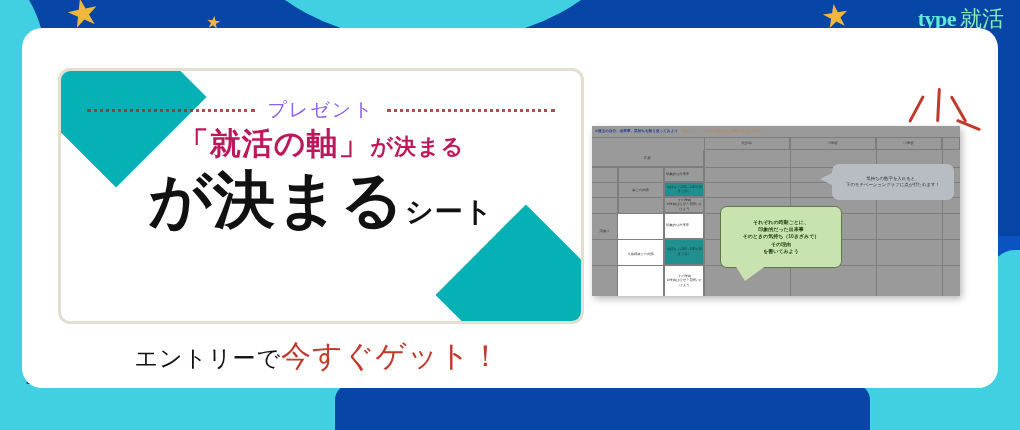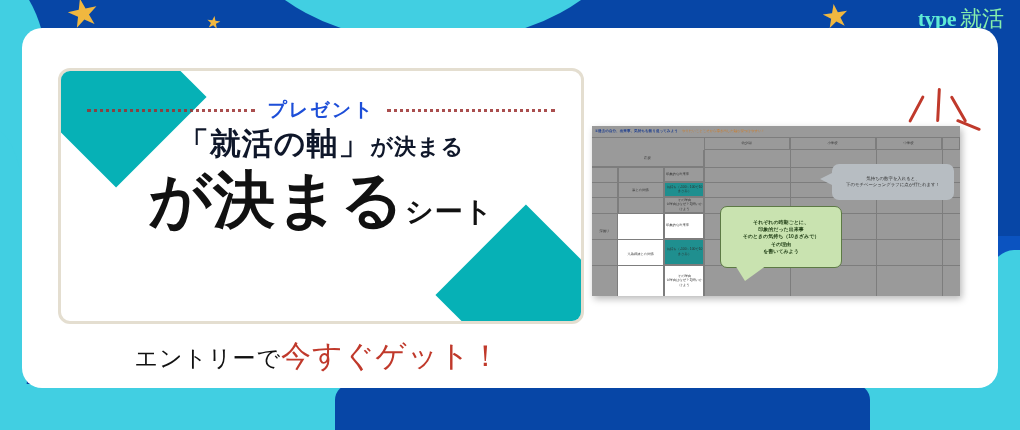--- a/index.html
+++ b/index.html
@@ -41,24 +41,24 @@
 
   
   .frame{position:absolute;left:58px;top:68px;width:520px;height:250px;
     border:3px solid #e4ded0;border-radius:12px;background:#fff;overflow:hidden;}
   .ribbon{position:absolute;background:#06b1b6;}
   .ribbon.tl{left:-96px;top:-74px;width:230px;height:128px;transform:rotate(45deg);}
   .ribbon.br{right:-96px;bottom:-74px;width:230px;height:128px;transform:rotate(45deg);}
 
   .dotline{flex:1;height:0;border-top:3px dotted #9c3030;opacity:.85;}
   .presentrow{position:absolute;left:26px;top:26px;width:468px;display:flex;align-items:center;gap:12px;}
-  .present{color:#1d4ed8;font-weight:bold;font-size:19px;letter-spacing:2px;white-space:nowrap;}
+  .present{color:#8b5cf6;font-weight:normal;font-size:19px;letter-spacing:2px;white-space:nowrap;}
 
   .sub{position:absolute;left:0;top:52px;width:520px;text-align:center;
-    color:#0f172a;font-weight:bold;font-size:31px;letter-spacing:1px;}
+    color:#be185d;font-weight:bold;font-size:31px;letter-spacing:1px;}
   .sub .small{font-size:22px;}
 
   .bigtitle{position:absolute;left:0;top:98px;width:520px;text-align:center;
     color:#111;font-weight:bold;font-size:62px;letter-spacing:1px;line-height:1;
     white-space:nowrap;}
   .bigtitle .sheet{font-size:28px;letter-spacing:1px;}
 
   
   .cta{position:absolute;left:58px;top:336px;width:520px;text-align:center;
     font-weight:normal;font-size:28px;letter-spacing:1px;white-space:nowrap;}

